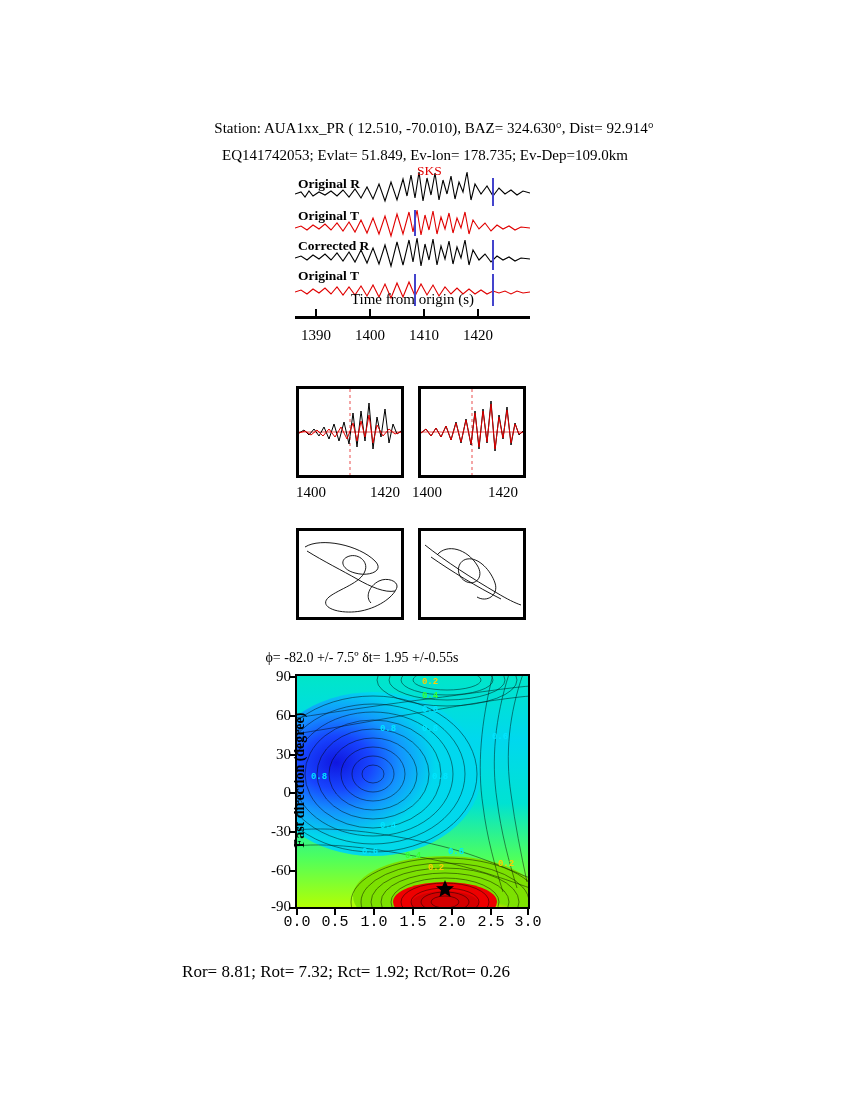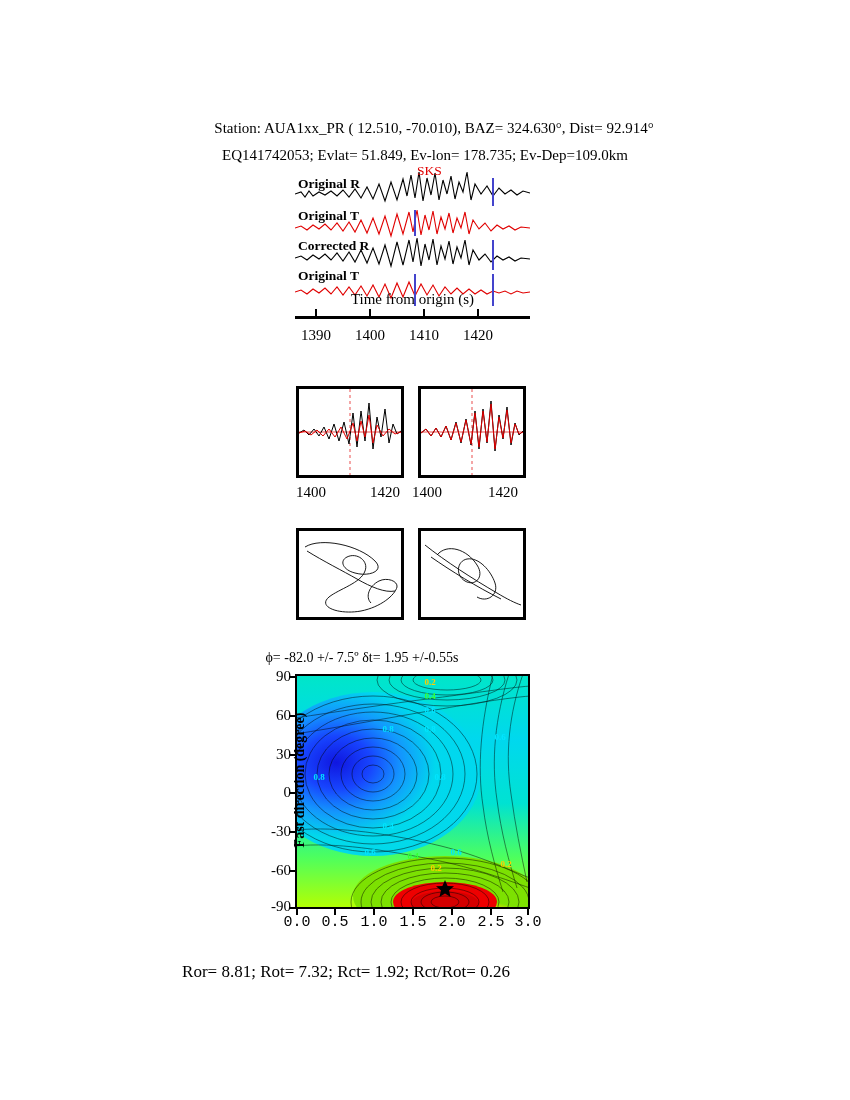--- a/index.html
+++ b/index.html
@@ -114,21 +114,21 @@
   .footer{
     position:absolute;
     width:692px;text-align:center;
     top:962px;
     font-size:17px;
   }
   .clabel{
     position:absolute;
     font-size:9px;
     font-weight:bold;
-    font-family:Liberation Serif, serif;
+    font-family:Liberation Mono, monospace;
     transform:translate(-50%,-50%);
     line-height:9px;
     padding:0 1px;
   }
 </style>
 </head>
 <body>
 
 <div class="page">
 

